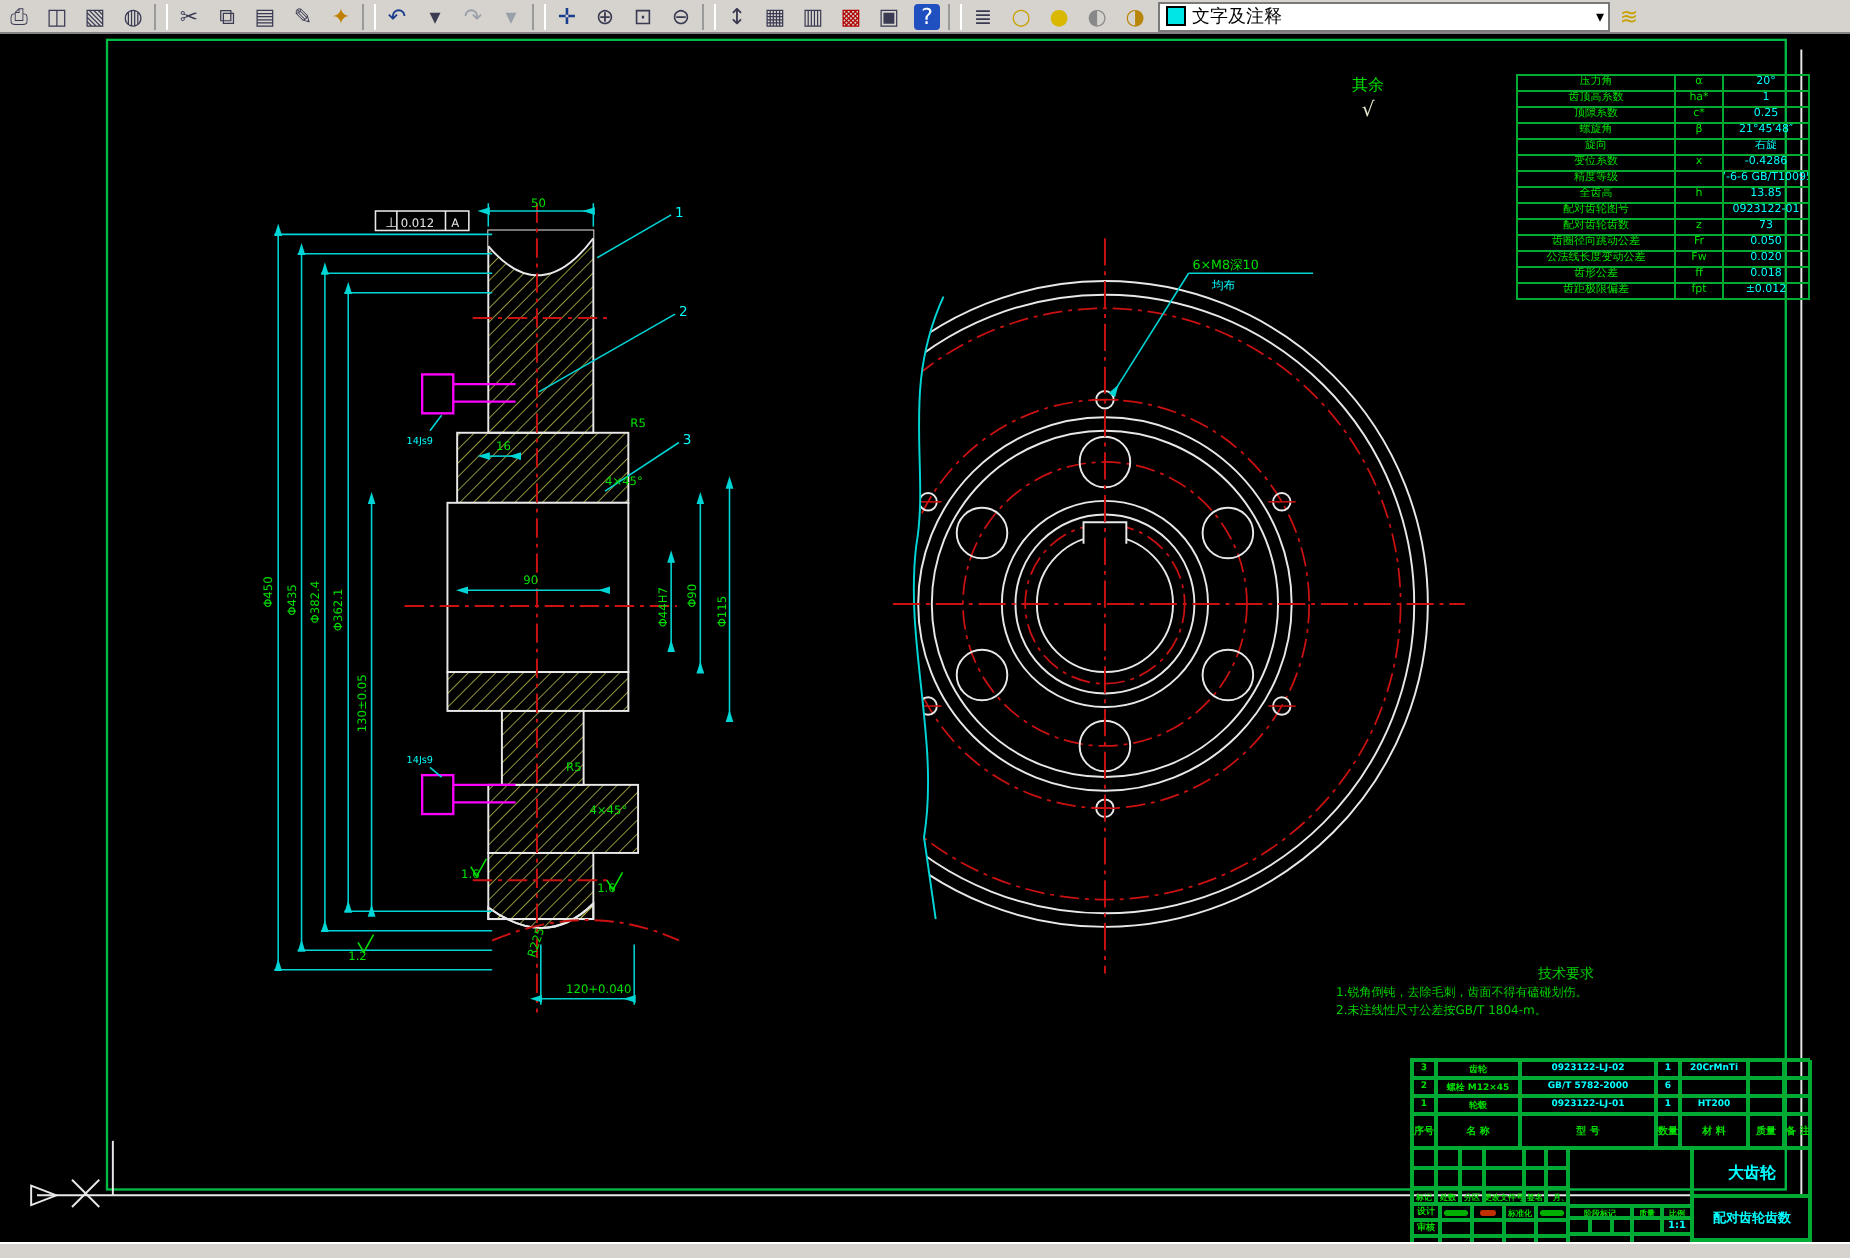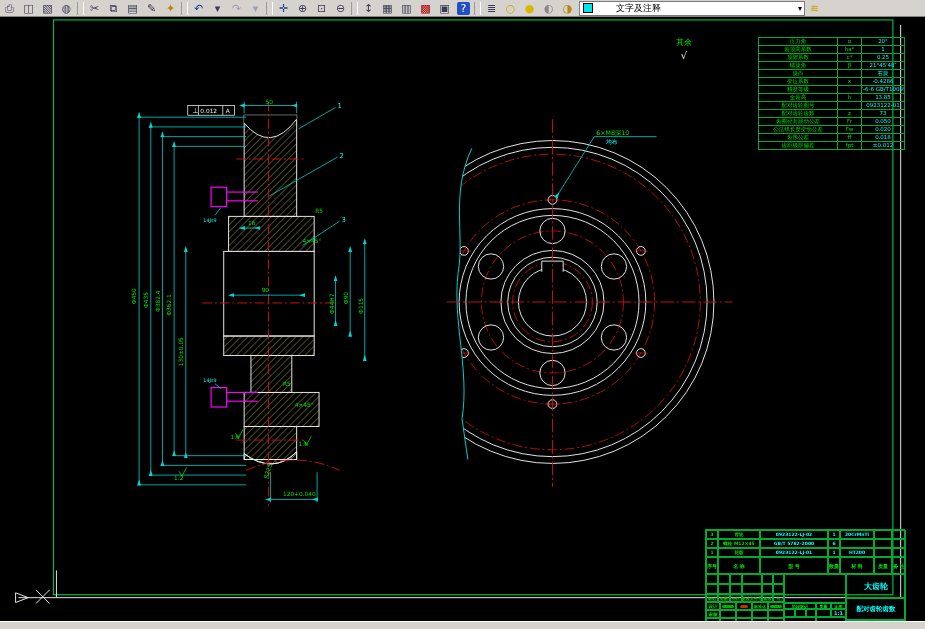--- a/index.html
+++ b/index.html
@@ -8,21 +8,21 @@
   
   #toolbar{position:absolute;left:0;top:0;width:925px;height:17px;background:#d6d3ce;
            border-bottom:1px solid #848284;display:flex;align-items:center;box-sizing:border-box;}
   .tbi{width:19px;height:15px;display:flex;align-items:center;justify-content:center;
        font-size:11px;color:#3a3a52;flex:0 0 auto;}
   .tbsep{width:5px;height:13px;border-left:1px solid #9a9a9a;border-right:1px solid #fff;
          margin:0 1px;flex:0 0 auto;}
   #layer-combo{height:13px;flex:0 0 auto;display:flex;align-items:center;background:#fff;
                border:1px solid #7a7a7a;width:224px;margin-left:2px;}
   #layer-swatch{width:8px;height:8px;background:#00e5e5;border:1px solid #000;margin:0 3px;}
-  #layer-value{font-size:9px;color:#000;flex:1;white-space:nowrap;overflow:hidden;margin-left:20px;}
+  #layer-value{font-size:9px;color:#000;flex:1;white-space:nowrap;overflow:hidden;}
   #layer-caret{font-size:8px;color:#000;padding-right:2px;}
   
   #canvas{position:absolute;left:0;top:17px;width:925px;height:604px;background:#000;}
   #canvas svg{position:absolute;left:0;top:0;}
   .ov{position:absolute;box-sizing:border-box;flex-direction:column;}
   
   #gear-table{left:758px;top:20px;width:147px;height:113px;border:1px solid #00aa33;
               display:grid;grid-template-rows:repeat(14,1fr);}
   .gt-row{display:grid;grid-template-columns:78px 24px 1fr;border-top:1px solid #00aa33;}
   .gt-row:first-child{border-top:none;}
@@ -372,20 +372,25 @@
           <div class="gt-c lbl">ff</div>
           <div class="gt-c val">0.018</div>
         </div>
         <div class="gt-row">
           <div class="gt-c lbl">齿距极限偏差</div>
           <div class="gt-c lbl">fpt</div>
           <div class="gt-c val">±0.012</div>
         </div>
       </div>
 
+    <div class="ov" id="tech-notes">
+      <div class="tn-title">技术要求</div>
+      <div>1.锐角倒钝，去除毛刺，齿面不得有磕碰划伤。</div>
+      <div>2.未注线性尺寸公差按GB/T 1804-m。</div>
+    </div>
 
     <div class="ov" id="title-block">
         <div class="tb-cell" style="left: 0px; top: 0px; width: 12px; height: 9px; font-size: 4.5px;">3</div>
         <div class="tb-cell" style="left: 12px; top: 0px; width: 42px; height: 9px; font-size: 4.5px;">齿轮</div>
         <div class="tb-cell cy" style="left: 54px; top: 0px; width: 68px; height: 9px; font-size: 4.5px;">0923122-LJ-02</div>
         <div class="tb-cell cy" style="left: 122px; top: 0px; width: 12px; height: 9px; font-size: 4.5px;">1</div>
         <div class="tb-cell cy" style="left: 134px; top: 0px; width: 34px; height: 9px; font-size: 4.5px;">20CrMnTi</div>
         <div class="tb-cell cy" style="left: 168px; top: 0px; width: 18px; height: 9px; font-size: 4.5px;"></div>
         <div class="tb-cell cy" style="left: 186px; top: 0px; width: 14px; height: 9px; font-size: 4.5px;"></div>
         <div class="tb-cell" style="left: 0px; top: 9px; width: 12px; height: 9px; font-size: 4.5px;">2</div>

